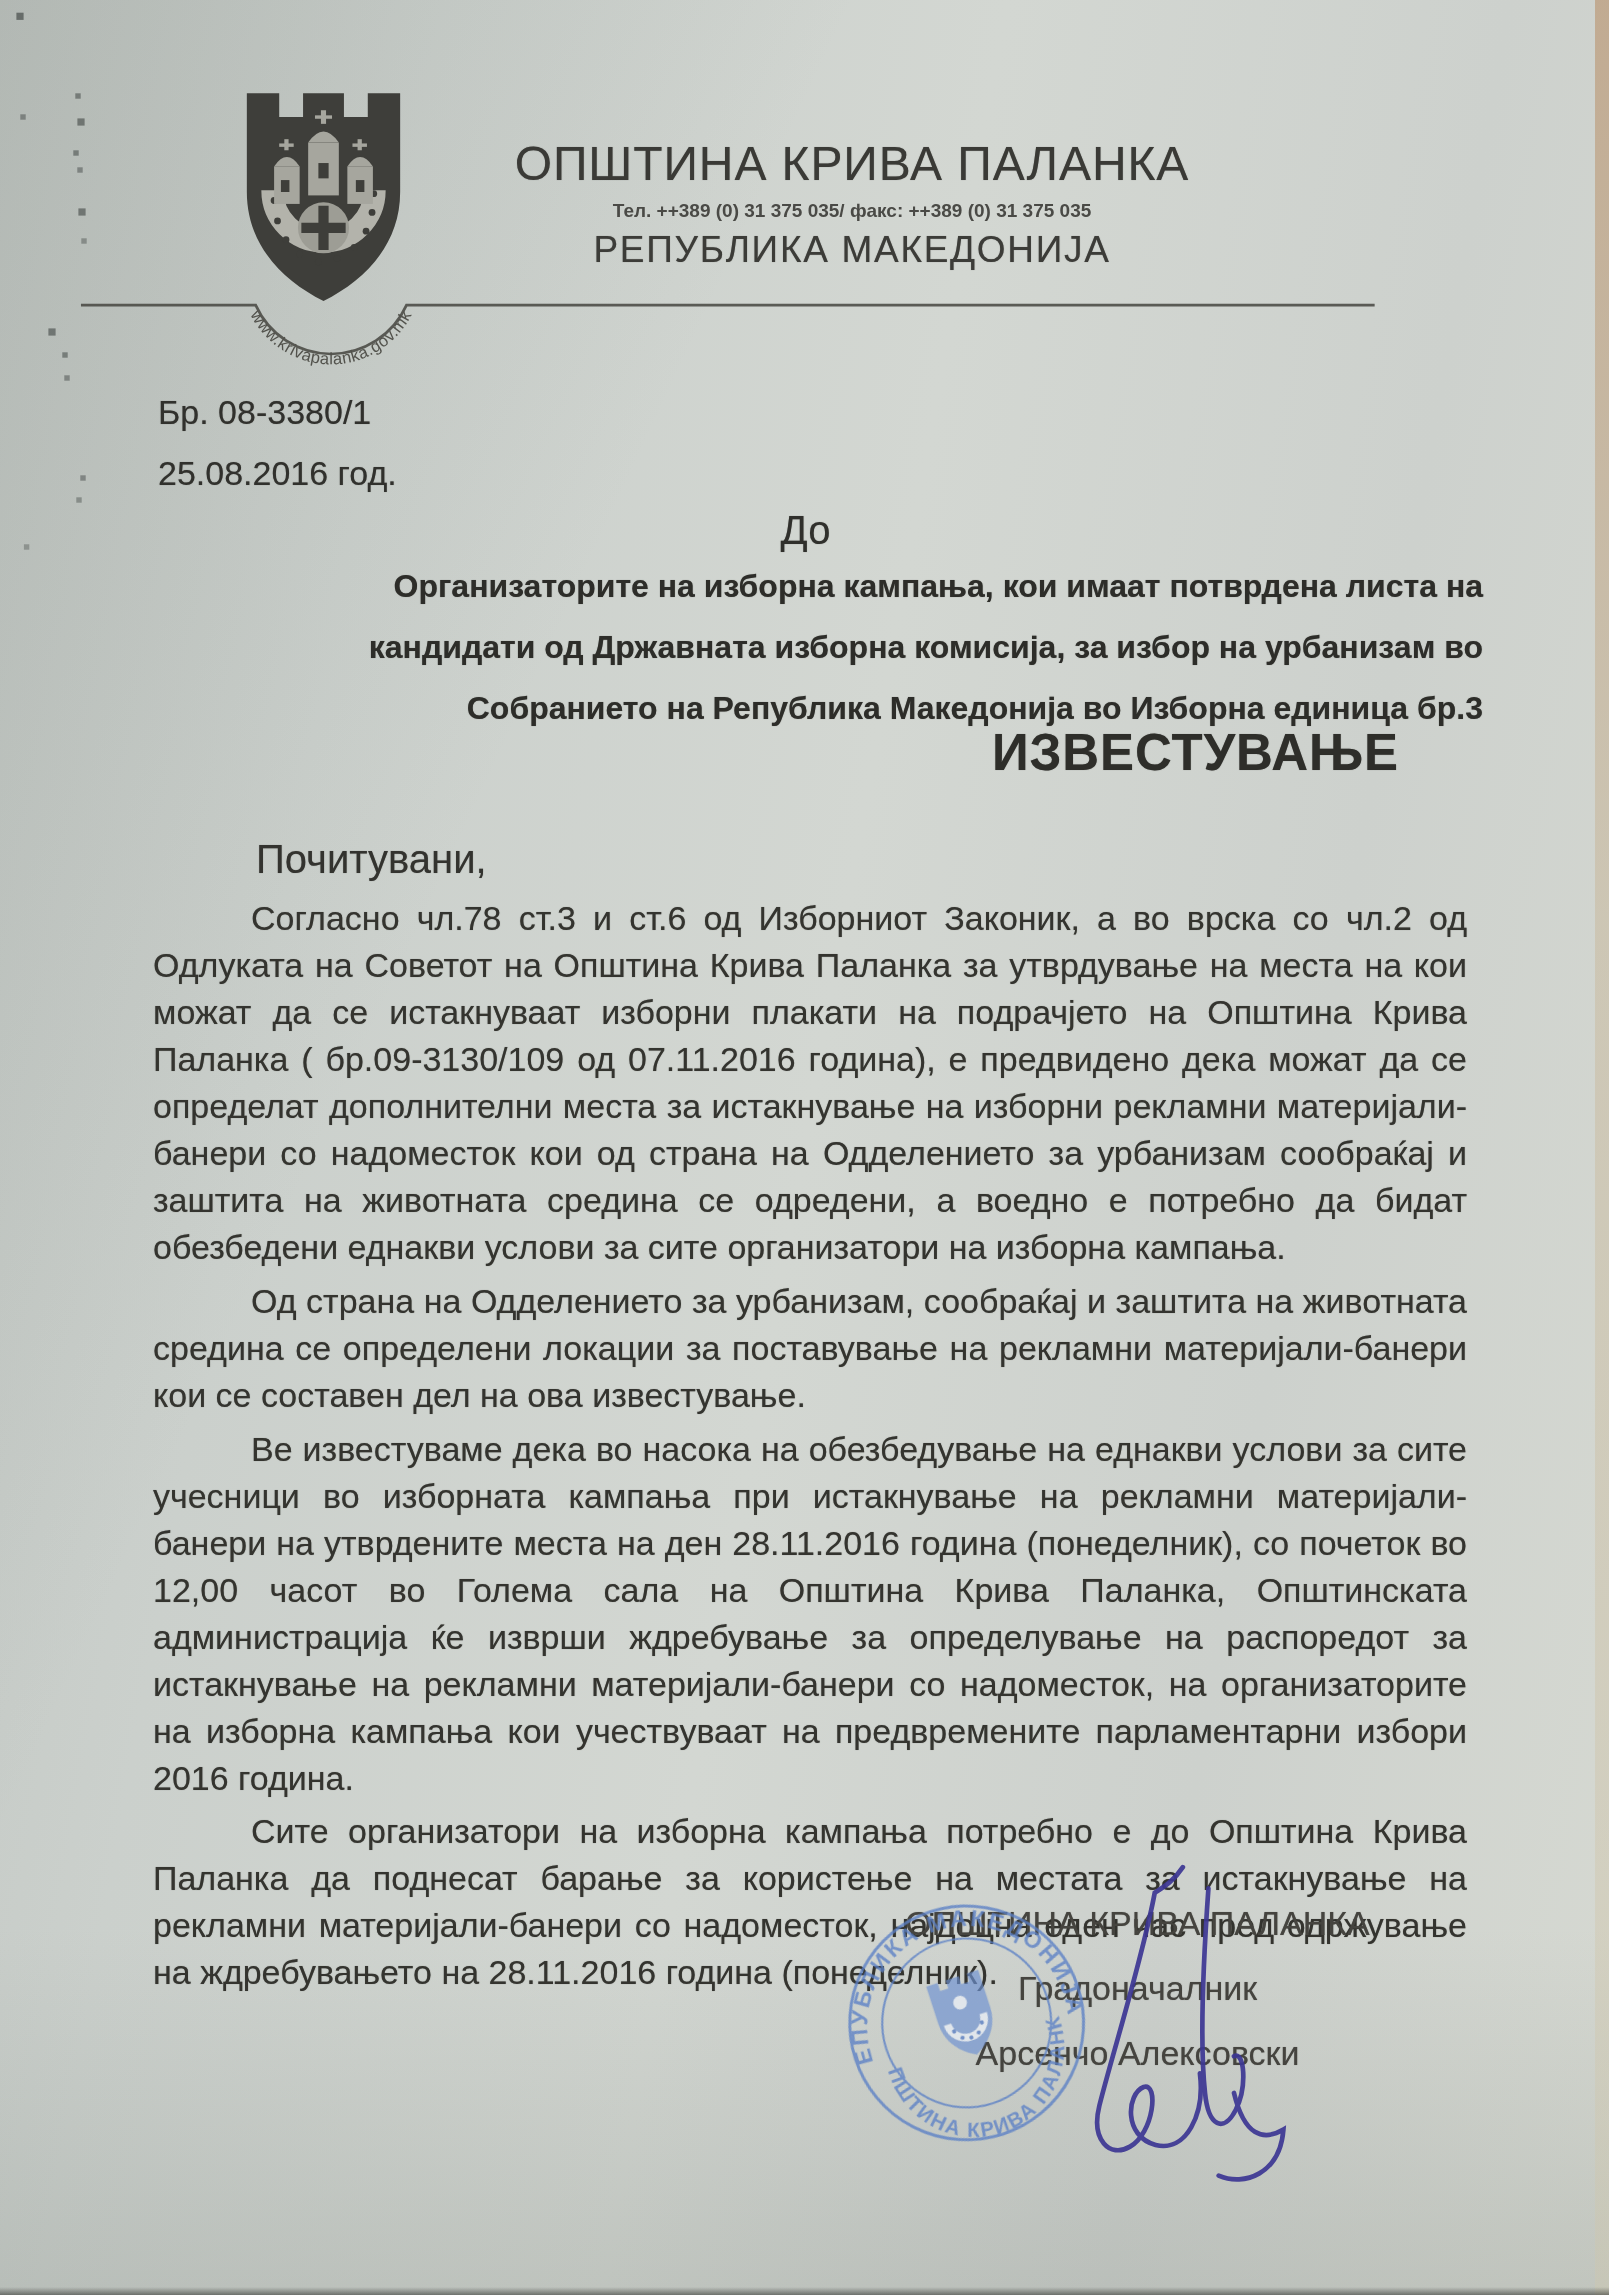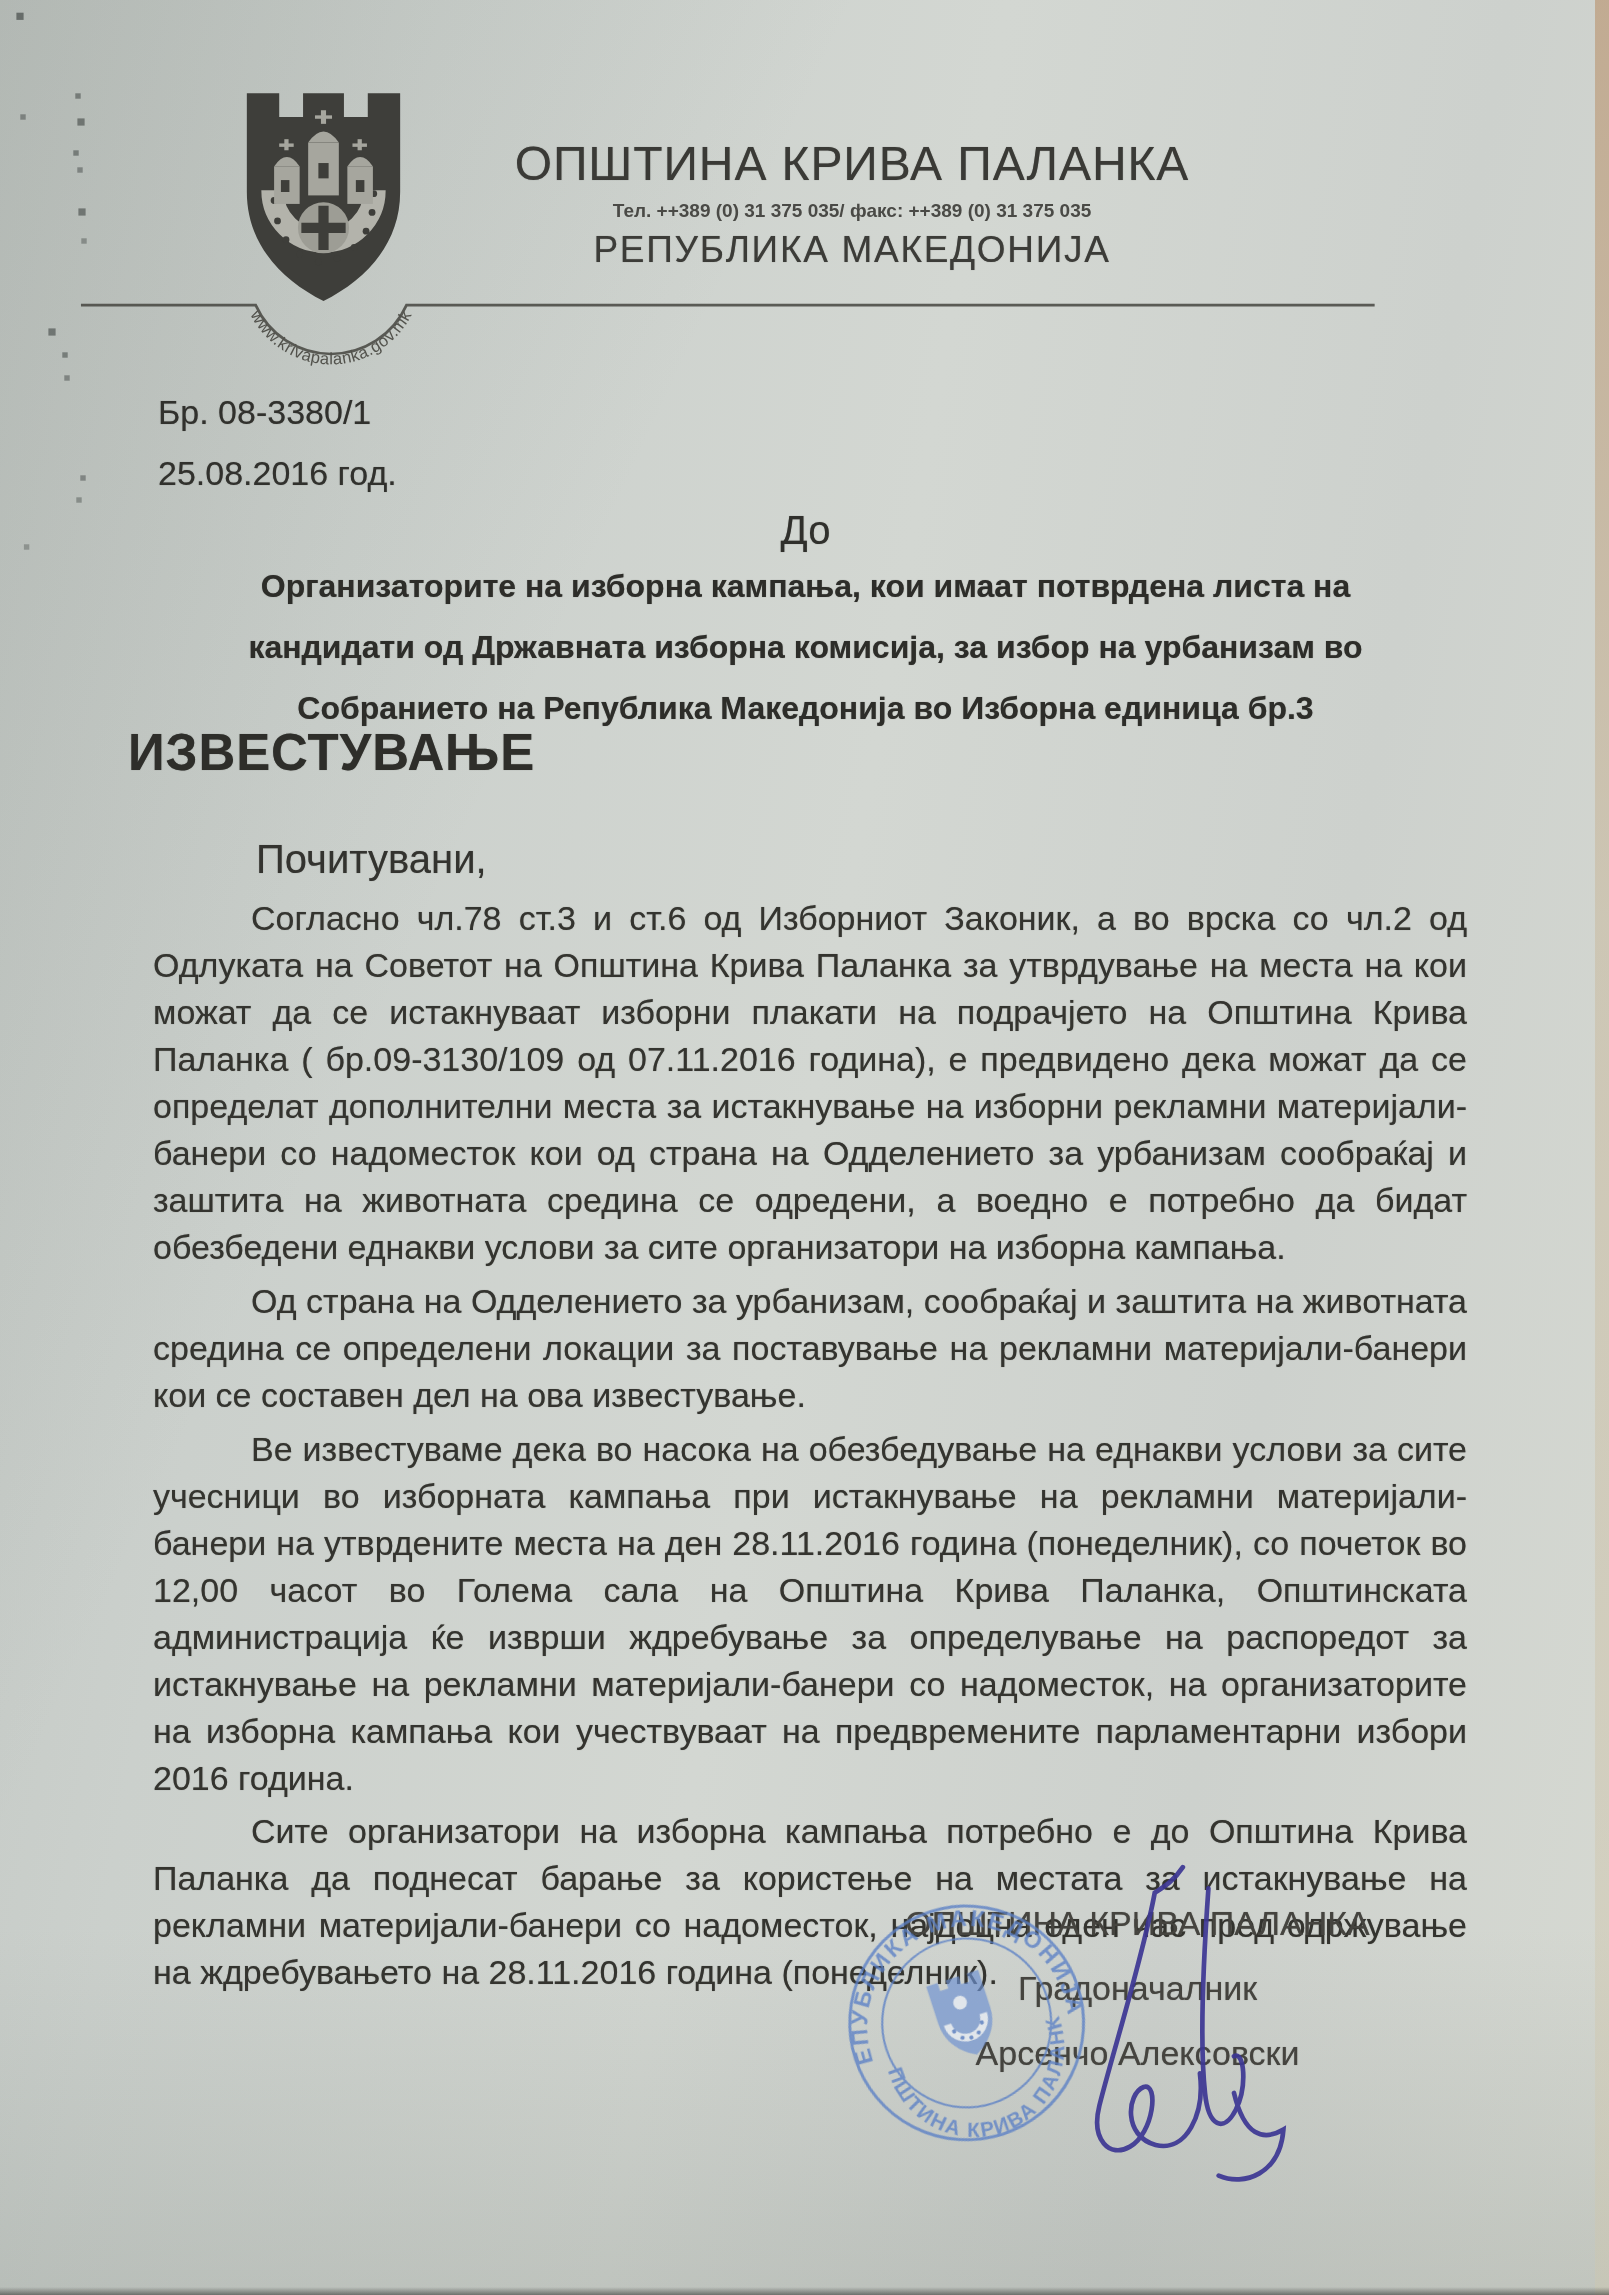--- a/index.html
+++ b/index.html
@@ -22,25 +22,25 @@
   .head-tel{ font-size:19px; line-height:31px; font-weight:bold; color:#4a4a46; margin-top:6px;}
   .head-addr{ font-size:25px; line-height:31px; font-weight:bold; color:#4a4a46;}
   .head-country{ font-size:37px; line-height:43px; letter-spacing:1.7px; color:#3c3c38; margin-top:1.7px;}
 
   
   .ref{ position:absolute; left:158px; top:382px; font-size:34px; line-height:61px; color:#31312d;}
 
   
   .addr-to{ position:absolute; left:128px; top:508px; width:1355px; text-align:center;
             font-size:40px; color:#30302c;}
-  .addr-block{ position:absolute; left:128px; top:556px; width:1355px; text-align:center;
+  .addr-block{ position:absolute; left:128px; top:556px; width:1355px; text-align:right;
             font-size:32px; line-height:61px; font-weight:bold; color:#2d2d29;}
 
   
-  .notice-title{ position:absolute; left:128px; top:723px; width:1279px; text-align:left;
+  .notice-title{ position:absolute; left:120px; top:723px; width:1279px; text-align:right;
             font-size:51px; font-weight:bold; letter-spacing:0.9px; color:#2e2e2a; margin:0;}
   .salutation{ position:absolute; left:256px; top:837px; font-size:40px; color:#33332f;}
 
   
   .body-text{ position:absolute; left:153px; top:895px; width:1314px; }
   .body-text p{ margin:0 0 6.8px 0; font-size:34px; line-height:47px;
             text-align:justify; text-indent:98px; color:#34342f;}
 
   
   .sig-block{ position:absolute; left:886px; top:1891px; width:503px; text-align:center;

